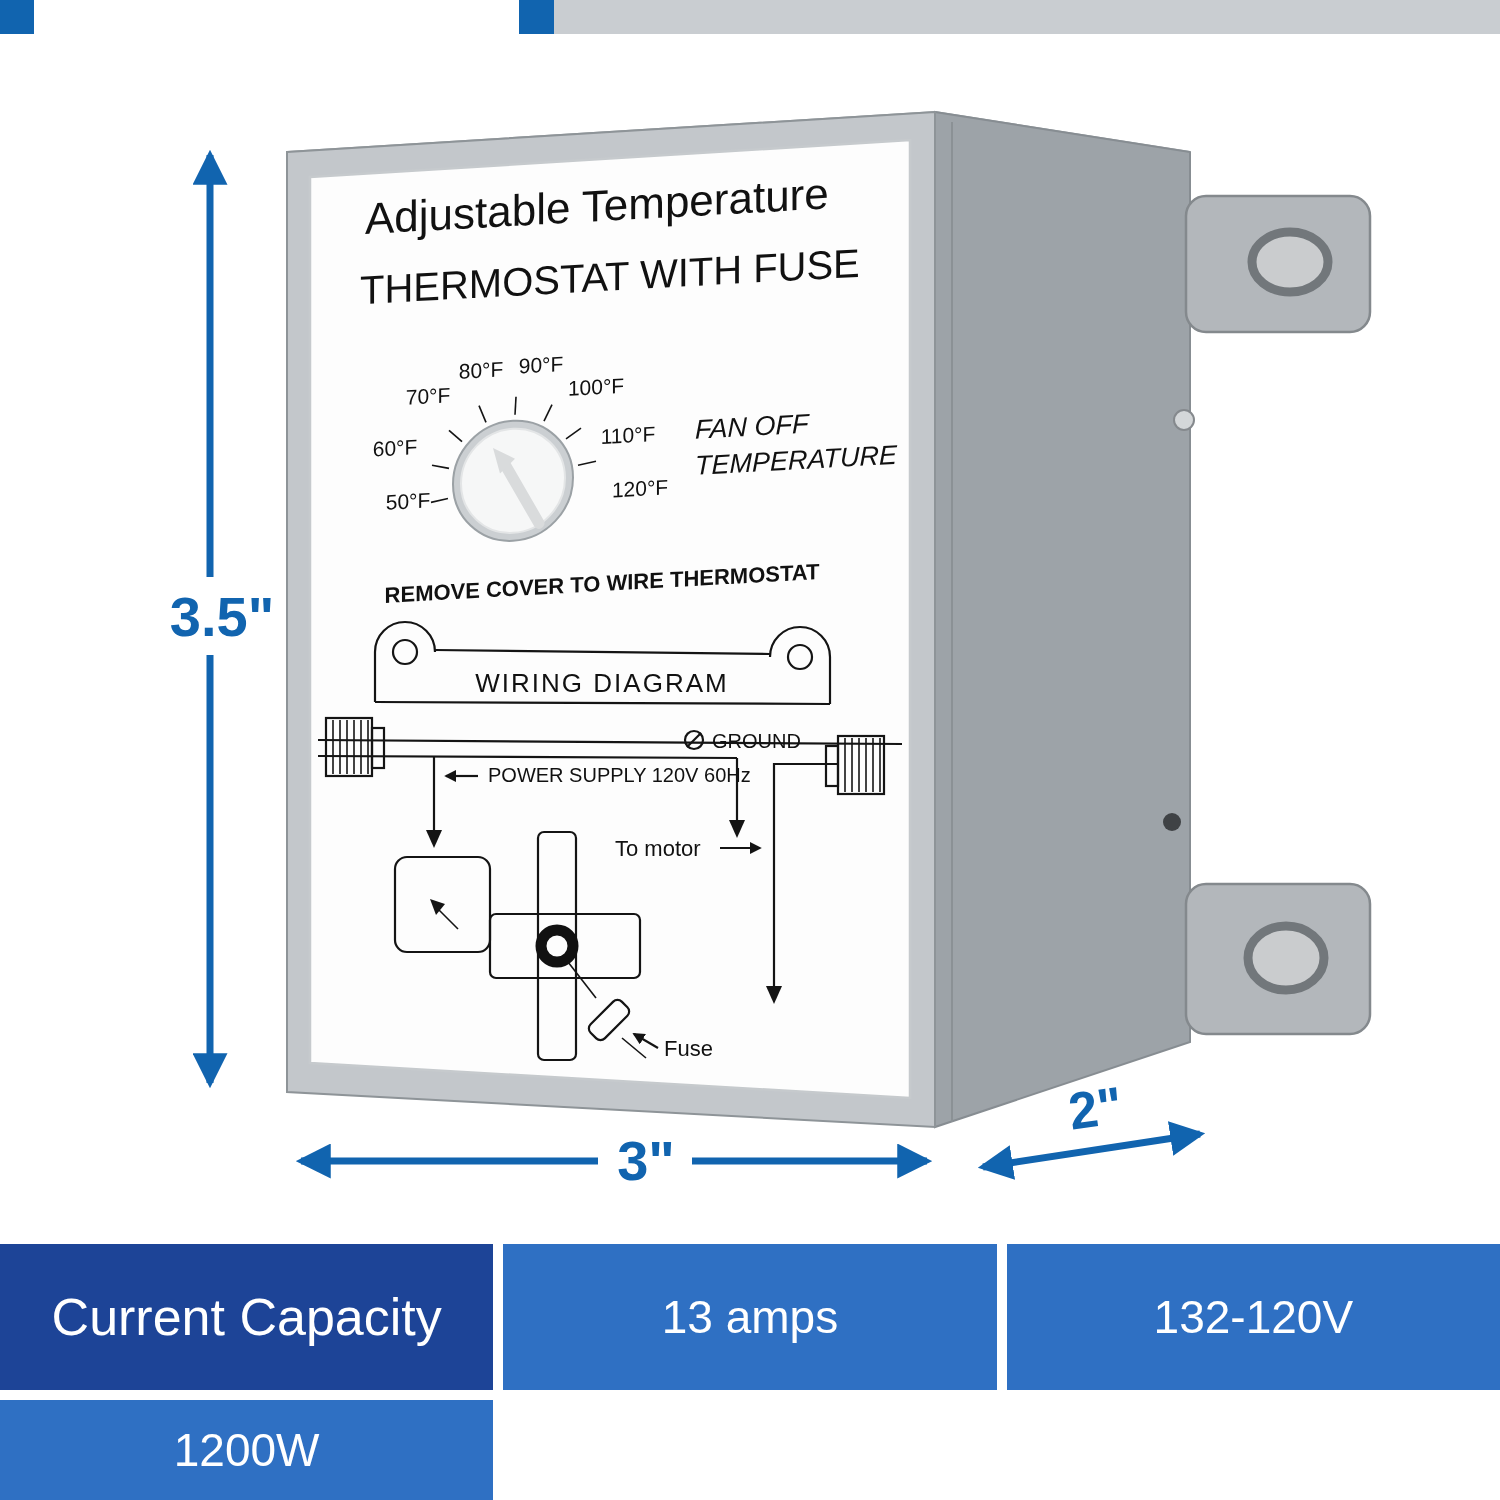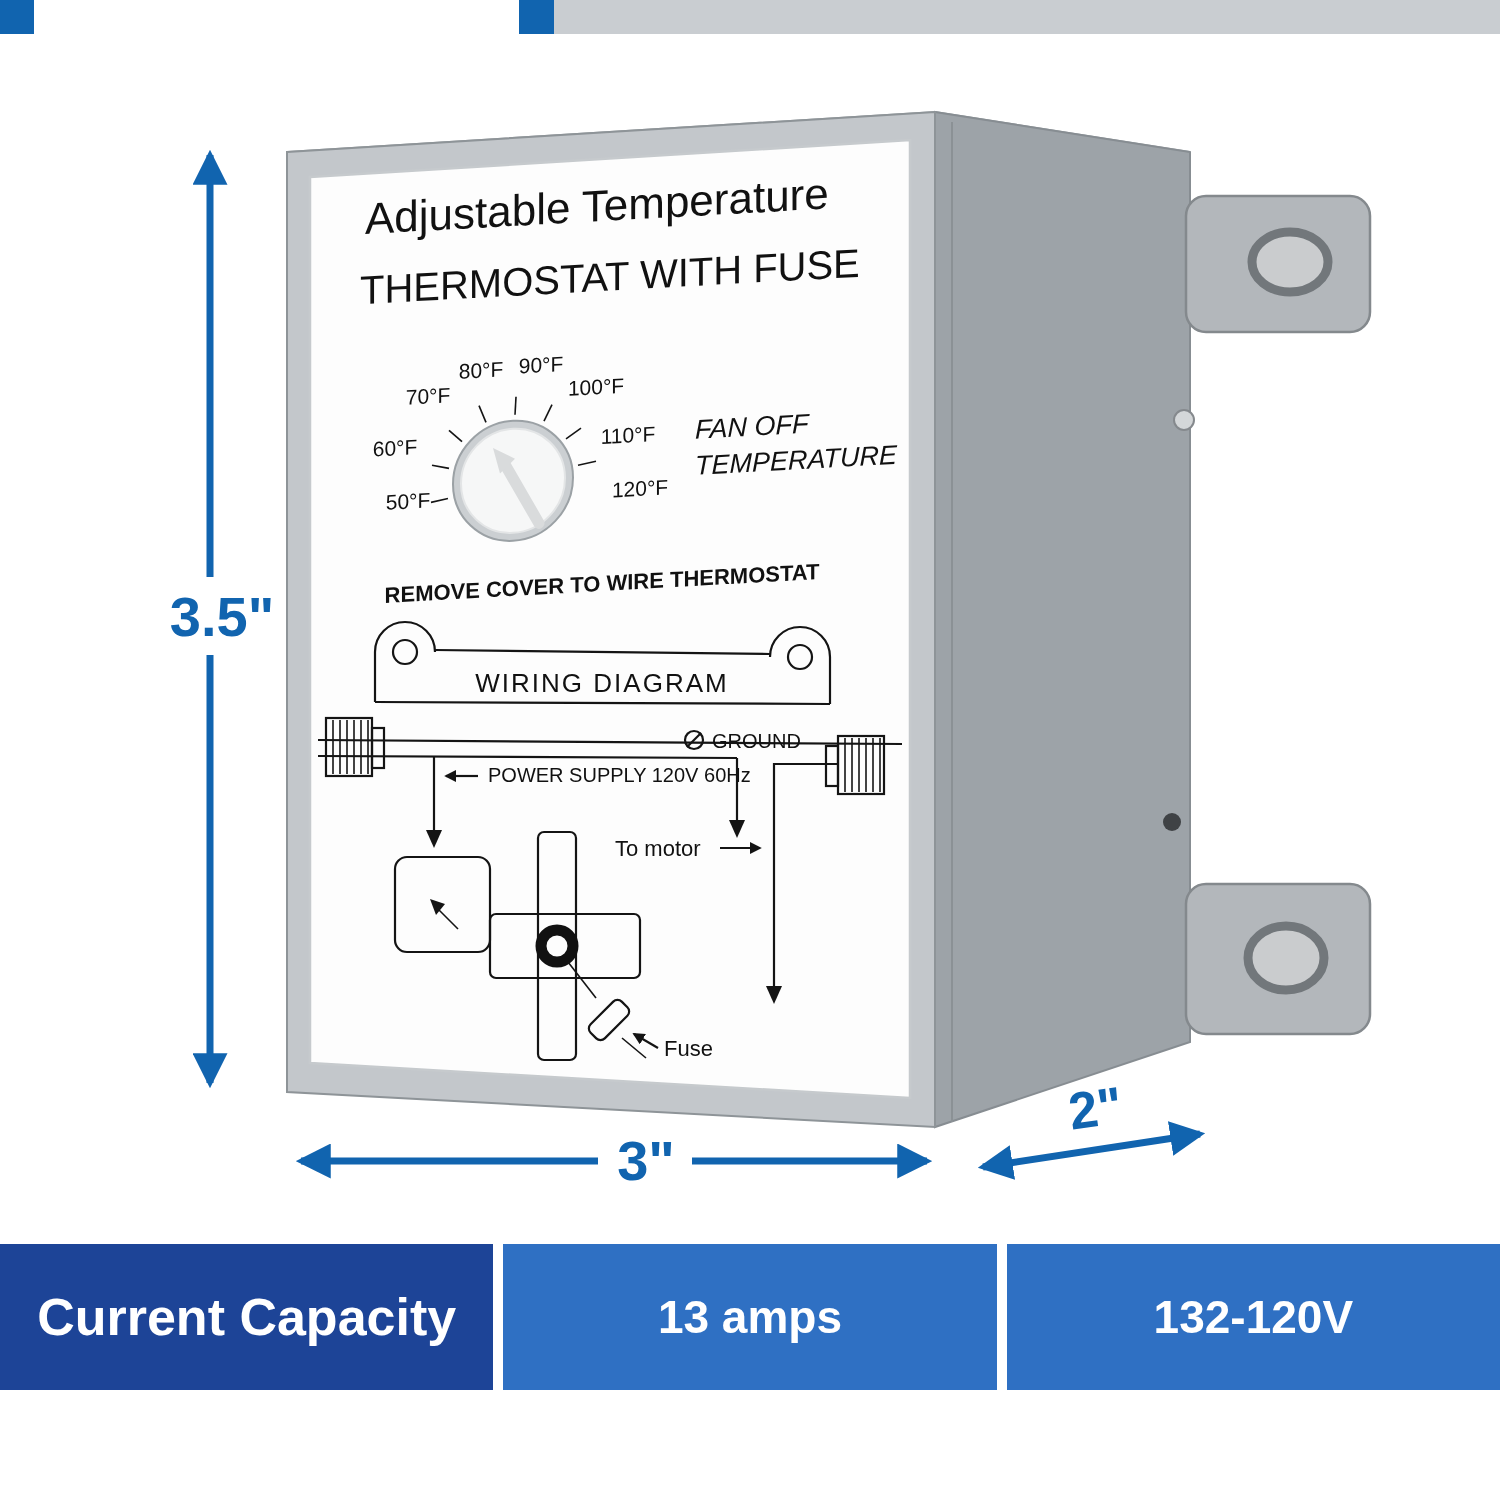--- a/index.html
+++ b/index.html
@@ -31,21 +31,21 @@
   .t-small  { font-size:20px; }
   .t-motor  { font-size:22px; }
 
   .dim-line { stroke:var(--accent); stroke-width:7; fill:none; }
   .dim-text { fill:var(--accent); font-weight:700; }
   .mk-accent { fill:var(--accent); }
 
   .spec-table { position:absolute; left:0; top:1244px; width:1500px; height:256px;
     display:grid; grid-template-columns:1fr 1fr 1fr; grid-template-rows:146px 100px;
     gap:10px; background:#fff; }
-  .cell { display:flex; align-items:center; justify-content:center; color:#fff; font-weight:700; }
+  .cell { display:flex; align-items:center; justify-content:center; color:#fff; font-weight:400; }
   .cell.header { background:var(--table-header-bg); font-size:52px; }
   .cell.value  { background:var(--table-value-bg); font-size:46px; }
 </style>
 </head>
 <body>
 
 <div class="corner-square"></div>
 <div class="top-bar-square"></div>
 <div class="top-bar"></div>
 
@@ -210,13 +210,14 @@
   <g>
     <line class="dim-line" x1="983" y1="1167" x2="1200" y2="1134" marker-start="url(#arrA)" marker-end="url(#arrA)"></line>
     <text class="dim-text" x="1098" y="1126" font-size="52" text-anchor="middle" transform="rotate(-8 1098 1126)">2"</text>
   </g>
 </svg>
 
 <div class="spec-table">
   <div class="cell header">Current Capacity</div>
   <div class="cell value">13 amps</div>
   <div class="cell value">132-120V</div>
+  <div class="cell value">1200W</div>
 </div>
 
 </body></html>

